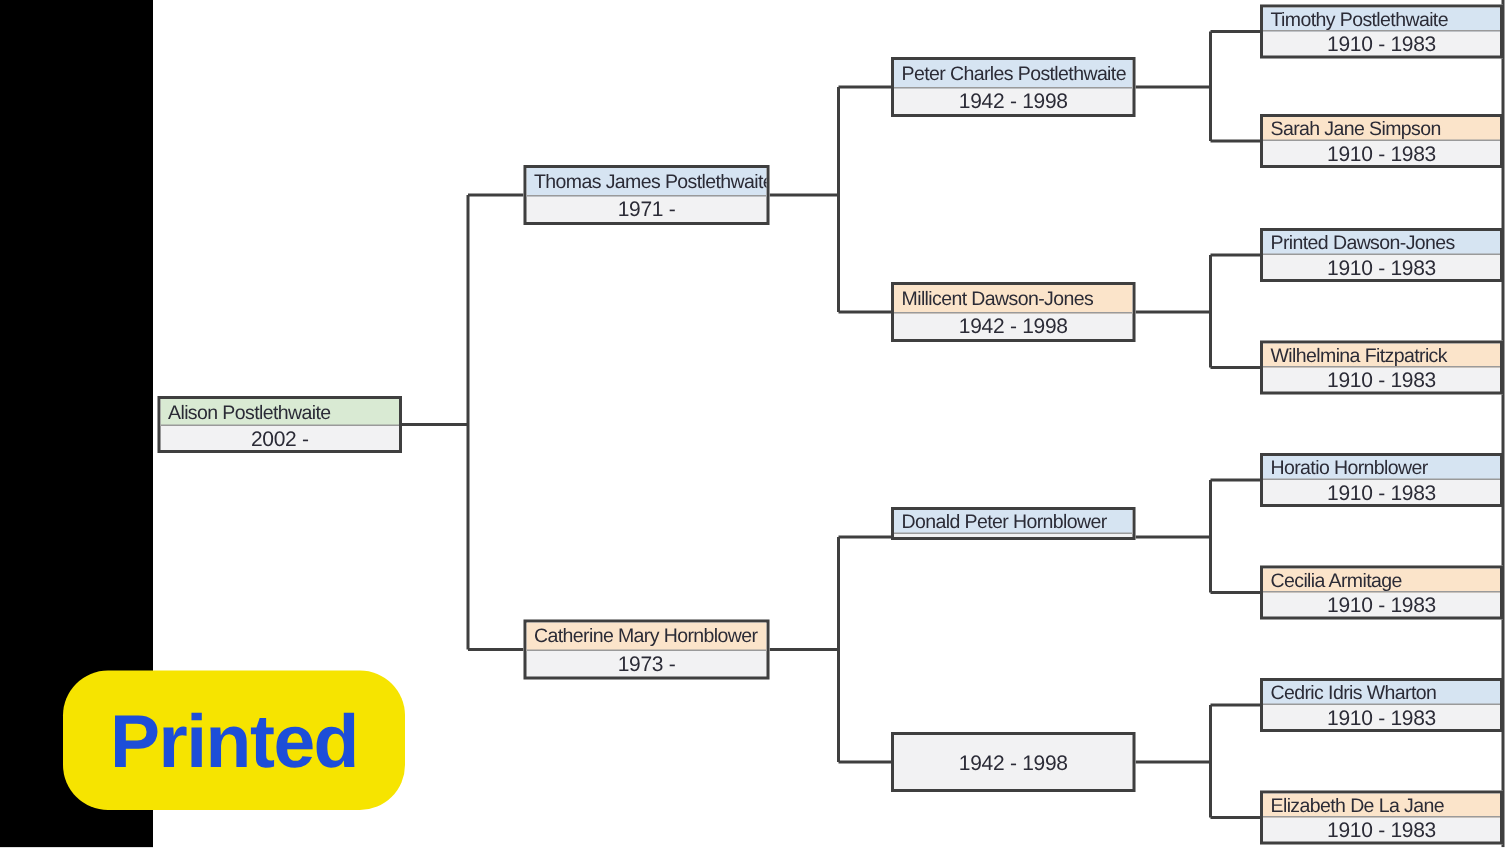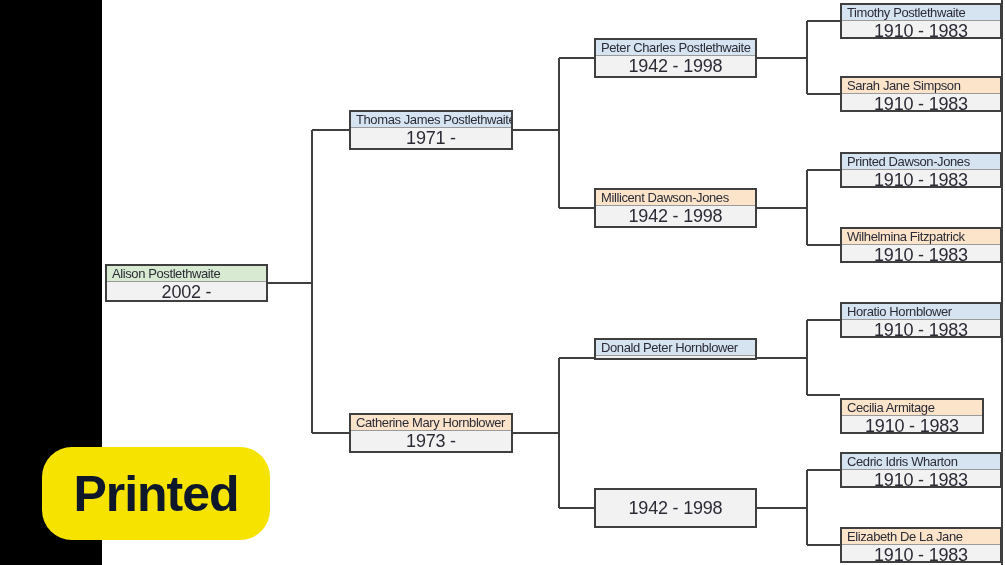--- a/index.html
+++ b/index.html
@@ -16,26 +16,26 @@
   .node .hdr{
     flex:1;display:flex;align-items:center;padding:0 5px;
     font-size:13px;font-weight:400;color:#2b2b36;letter-spacing:-0.4px;white-space:nowrap;
     border-bottom:1px solid #9a9a9a;
   }
   .node.male .hdr{background:#d6e4f2;}
   .node.female .hdr{background:#fbe4ca;}
   .node.root .hdr{background:#d9ead3;}
   .node .yrs{
     flex:1;display:flex;align-items:center;justify-content:center;
-    font-size:18px;color:#2b2b36;letter-spacing:-0.2px;white-space:nowrap;
+    font-size:14px;color:#2b2b36;letter-spacing:-0.2px;white-space:nowrap;
   }
   .badge{
     position:absolute;left:42px;top:447px;width:228px;height:93px;border-radius:30px;
     background:#f6e400;display:flex;align-items:center;justify-content:center;
-    font-size:50px;font-weight:700;color:#0f172a;letter-spacing:-1px;
+    font-size:50px;font-weight:700;color:#1d4ed8;letter-spacing:-1px;
   }
 </style>
 </head>
 <body>
 
 <div class="stage">
 
   <div class="black-bar"></div>
 
   <svg class="connectors" viewBox="0 0 1005 565" fill="none" stroke="#3f3f3f" stroke-width="2">
@@ -92,21 +92,21 @@
     <div class="yrs">1910 - 1983</div>
   </div>
   <div class="node female" style="left:840px;top:227px;width:162px;height:36px">
     <div class="hdr">Wilhelmina Fitzpatrick</div>
     <div class="yrs">1910 - 1983</div>
   </div>
   <div class="node male" style="left:840px;top:302px;width:162px;height:36px">
     <div class="hdr">Horatio Hornblower</div>
     <div class="yrs">1910 - 1983</div>
   </div>
-  <div class="node female" style="left:840px;top:398px;width:144px;height:36px">
+  <div class="node female" style="left:840px;top:377px;width:162px;height:36px">
     <div class="hdr">Cecilia Armitage</div>
     <div class="yrs">1910 - 1983</div>
   </div>
   <div class="node male" style="left:840px;top:452px;width:162px;height:36px">
     <div class="hdr">Cedric Idris Wharton</div>
     <div class="yrs">1910 - 1983</div>
   </div>
   <div class="node female" style="left:840px;top:527px;width:162px;height:36px">
     <div class="hdr">Elizabeth De La Jane</div>
     <div class="yrs">1910 - 1983</div>

